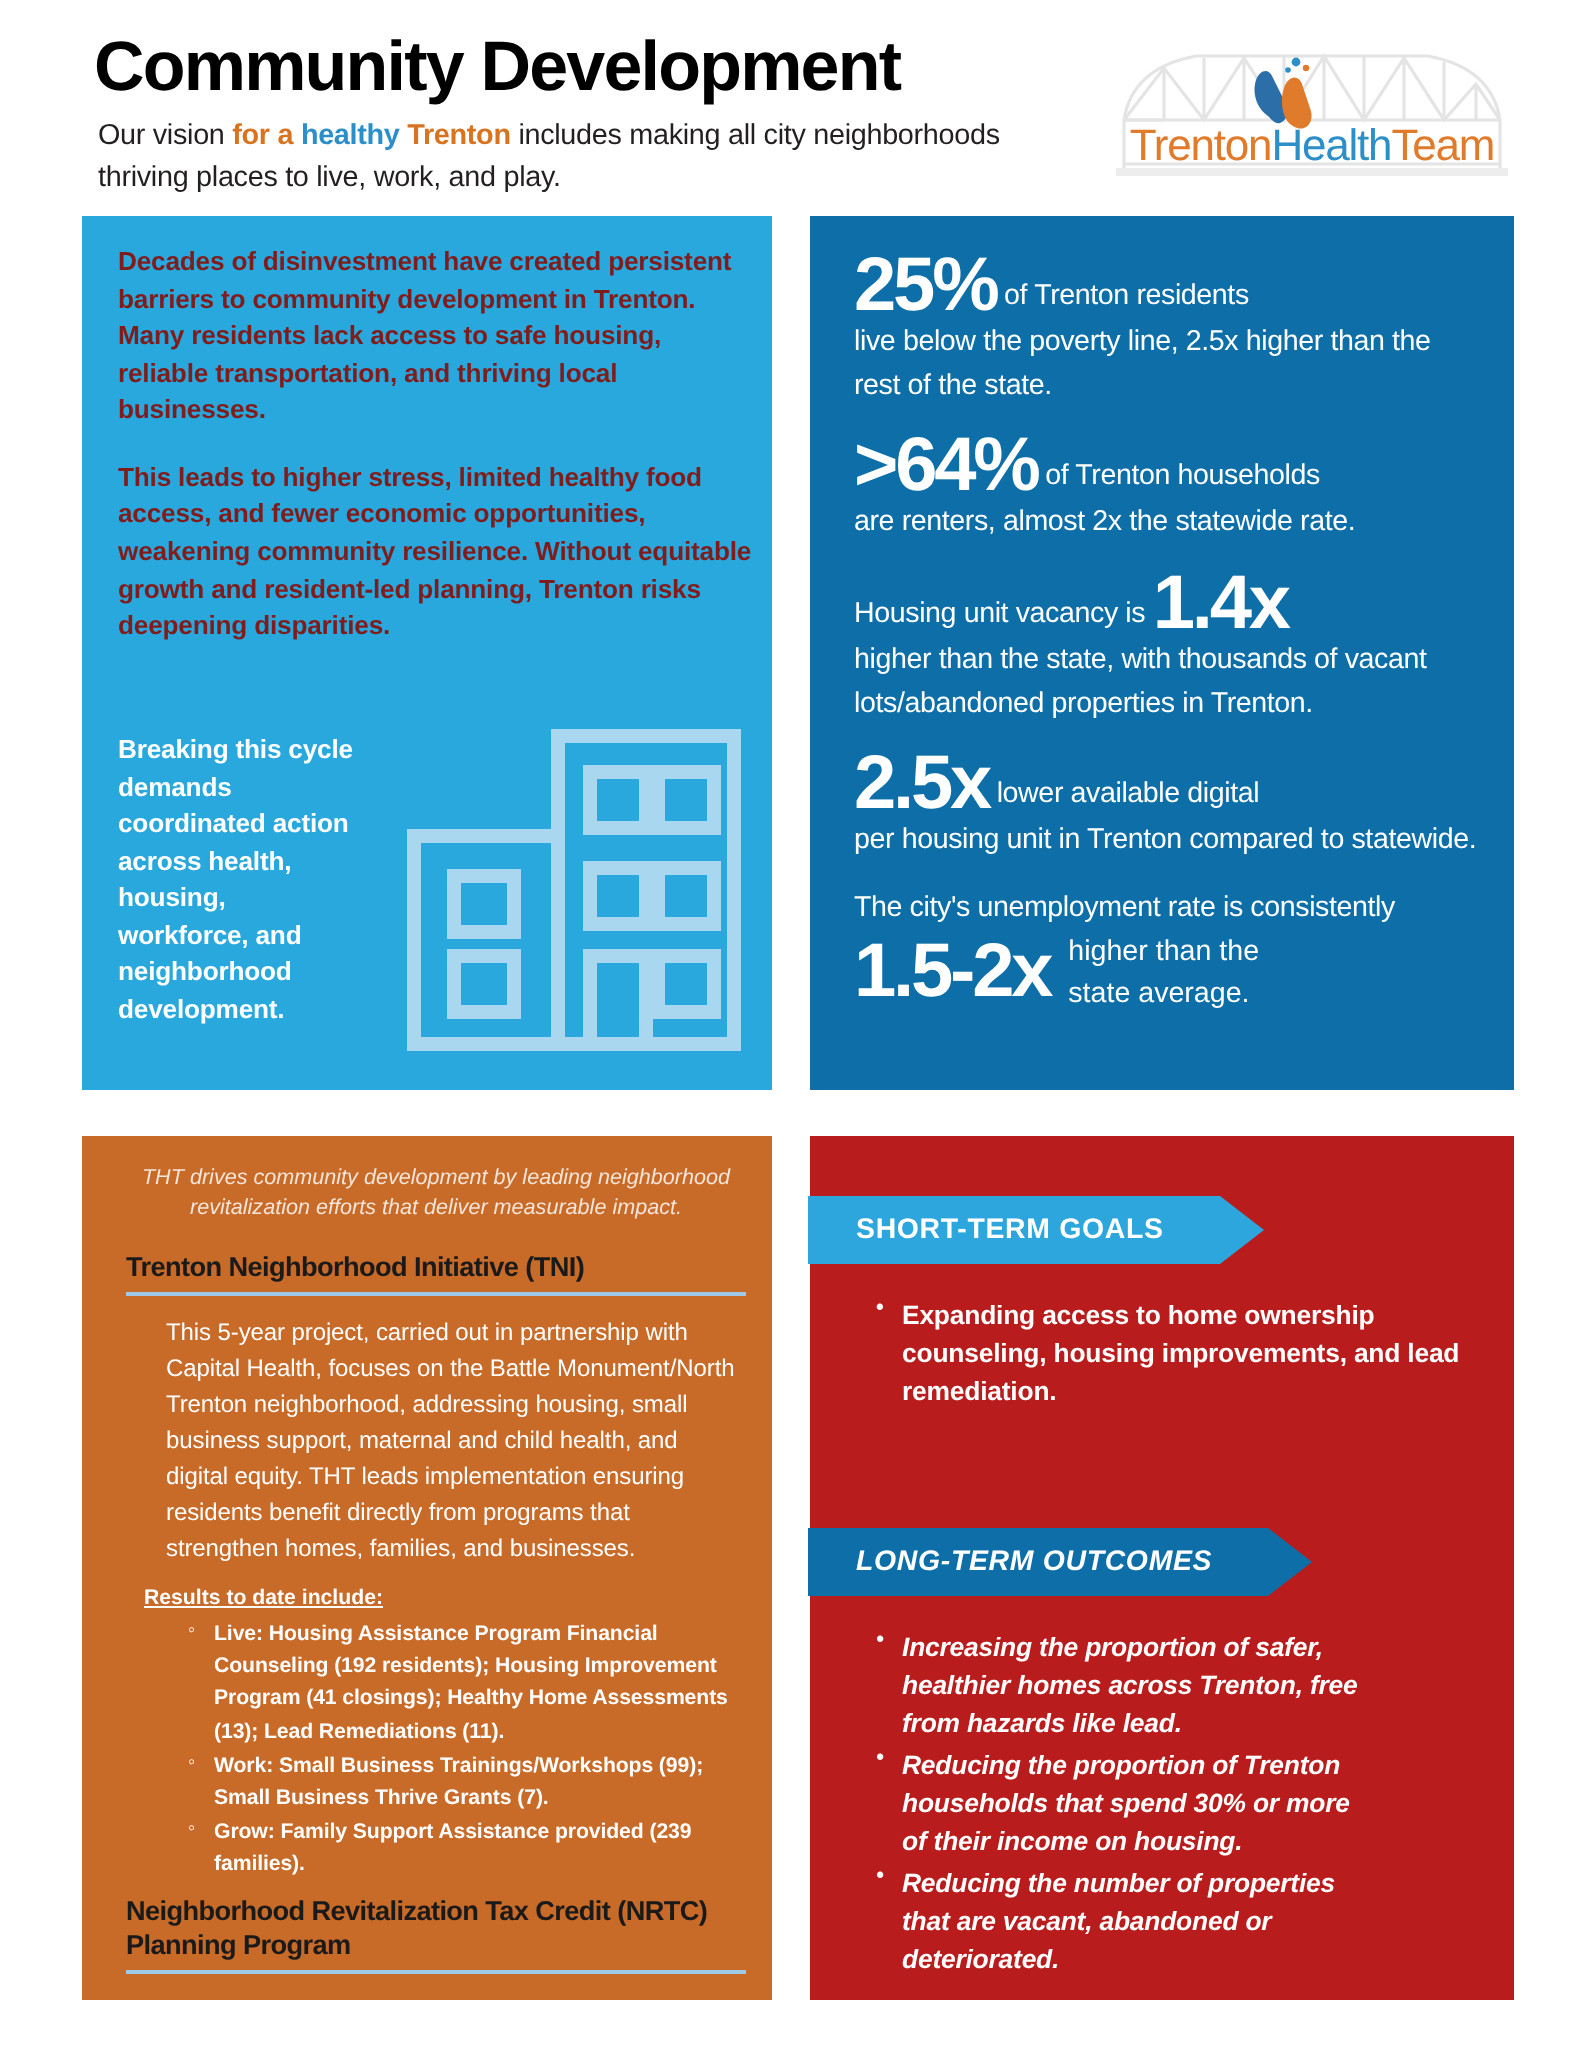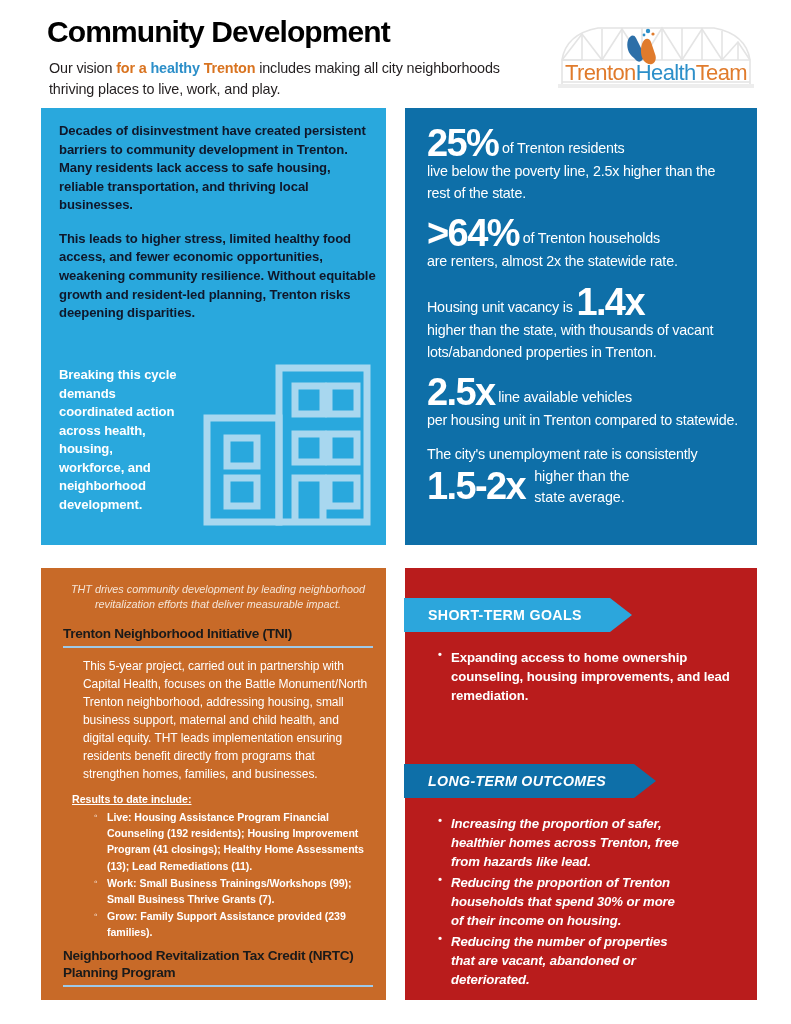--- a/index.html
+++ b/index.html
@@ -26,21 +26,21 @@
   .header {
     position: absolute;
     left: 0; top: 0;
     width: 791px;
     height: 106px;
   }
   .title {
     position: absolute;
     left: 47px;
     top: 16px;
-    font-size: 30px;
+    font-size: 35px;
     font-weight: bold;
     letter-spacing: -0.9px;
     color: #000000;
     line-height: 1.05;
     white-space: nowrap;
   }
   .subtitle {
     position: absolute;
     left: 49px;
     top: 58px;
@@ -88,21 +88,21 @@
     width: 352px; height: 432px;
     background: #b91c1c;
   }
 
   
   .lb-text {
     position: absolute;
     left: 18px;
     top: 14px;
     width: 318px;
-    color: #0f172a;
+    color: #7f1d1d;
     font-size: 13.1px;
     font-weight: bold;
     line-height: 1.42;
     letter-spacing: -0.1px;
   }
   .lb-text p { margin: 0 0 15px 0; }
   .lb-narrow {
     position: absolute;
     left: 18px;
     top: 258px;
@@ -362,21 +362,21 @@
         <div class="stat-line">
           <b>Housing unit vacancy is </b><span class="big">1.4x</span>
         </div>
         <div class="stat-line">
           <b>higher</b><span> than the state, with thousands of vacant lots/abandoned properties in Trenton.</span>
         </div>
       </div>
 
       <div class="stat-block">
         <div class="stat-line">
-          <span class="big">2.5x</span><b> line available vehicles</b>
+          <span class="big">2.5x</span><b> lower available digital</b>
         </div>
         <div class="stat-line">
           <b>per housing unit in Trenton</b><span> compared to statewide.</span>
         </div>
       </div>
 
       <div class="stat-block">
         <div class="stat-line">
           <span>The city's </span><b>unemployment rate</b><span> is consistently</span>
         </div>

